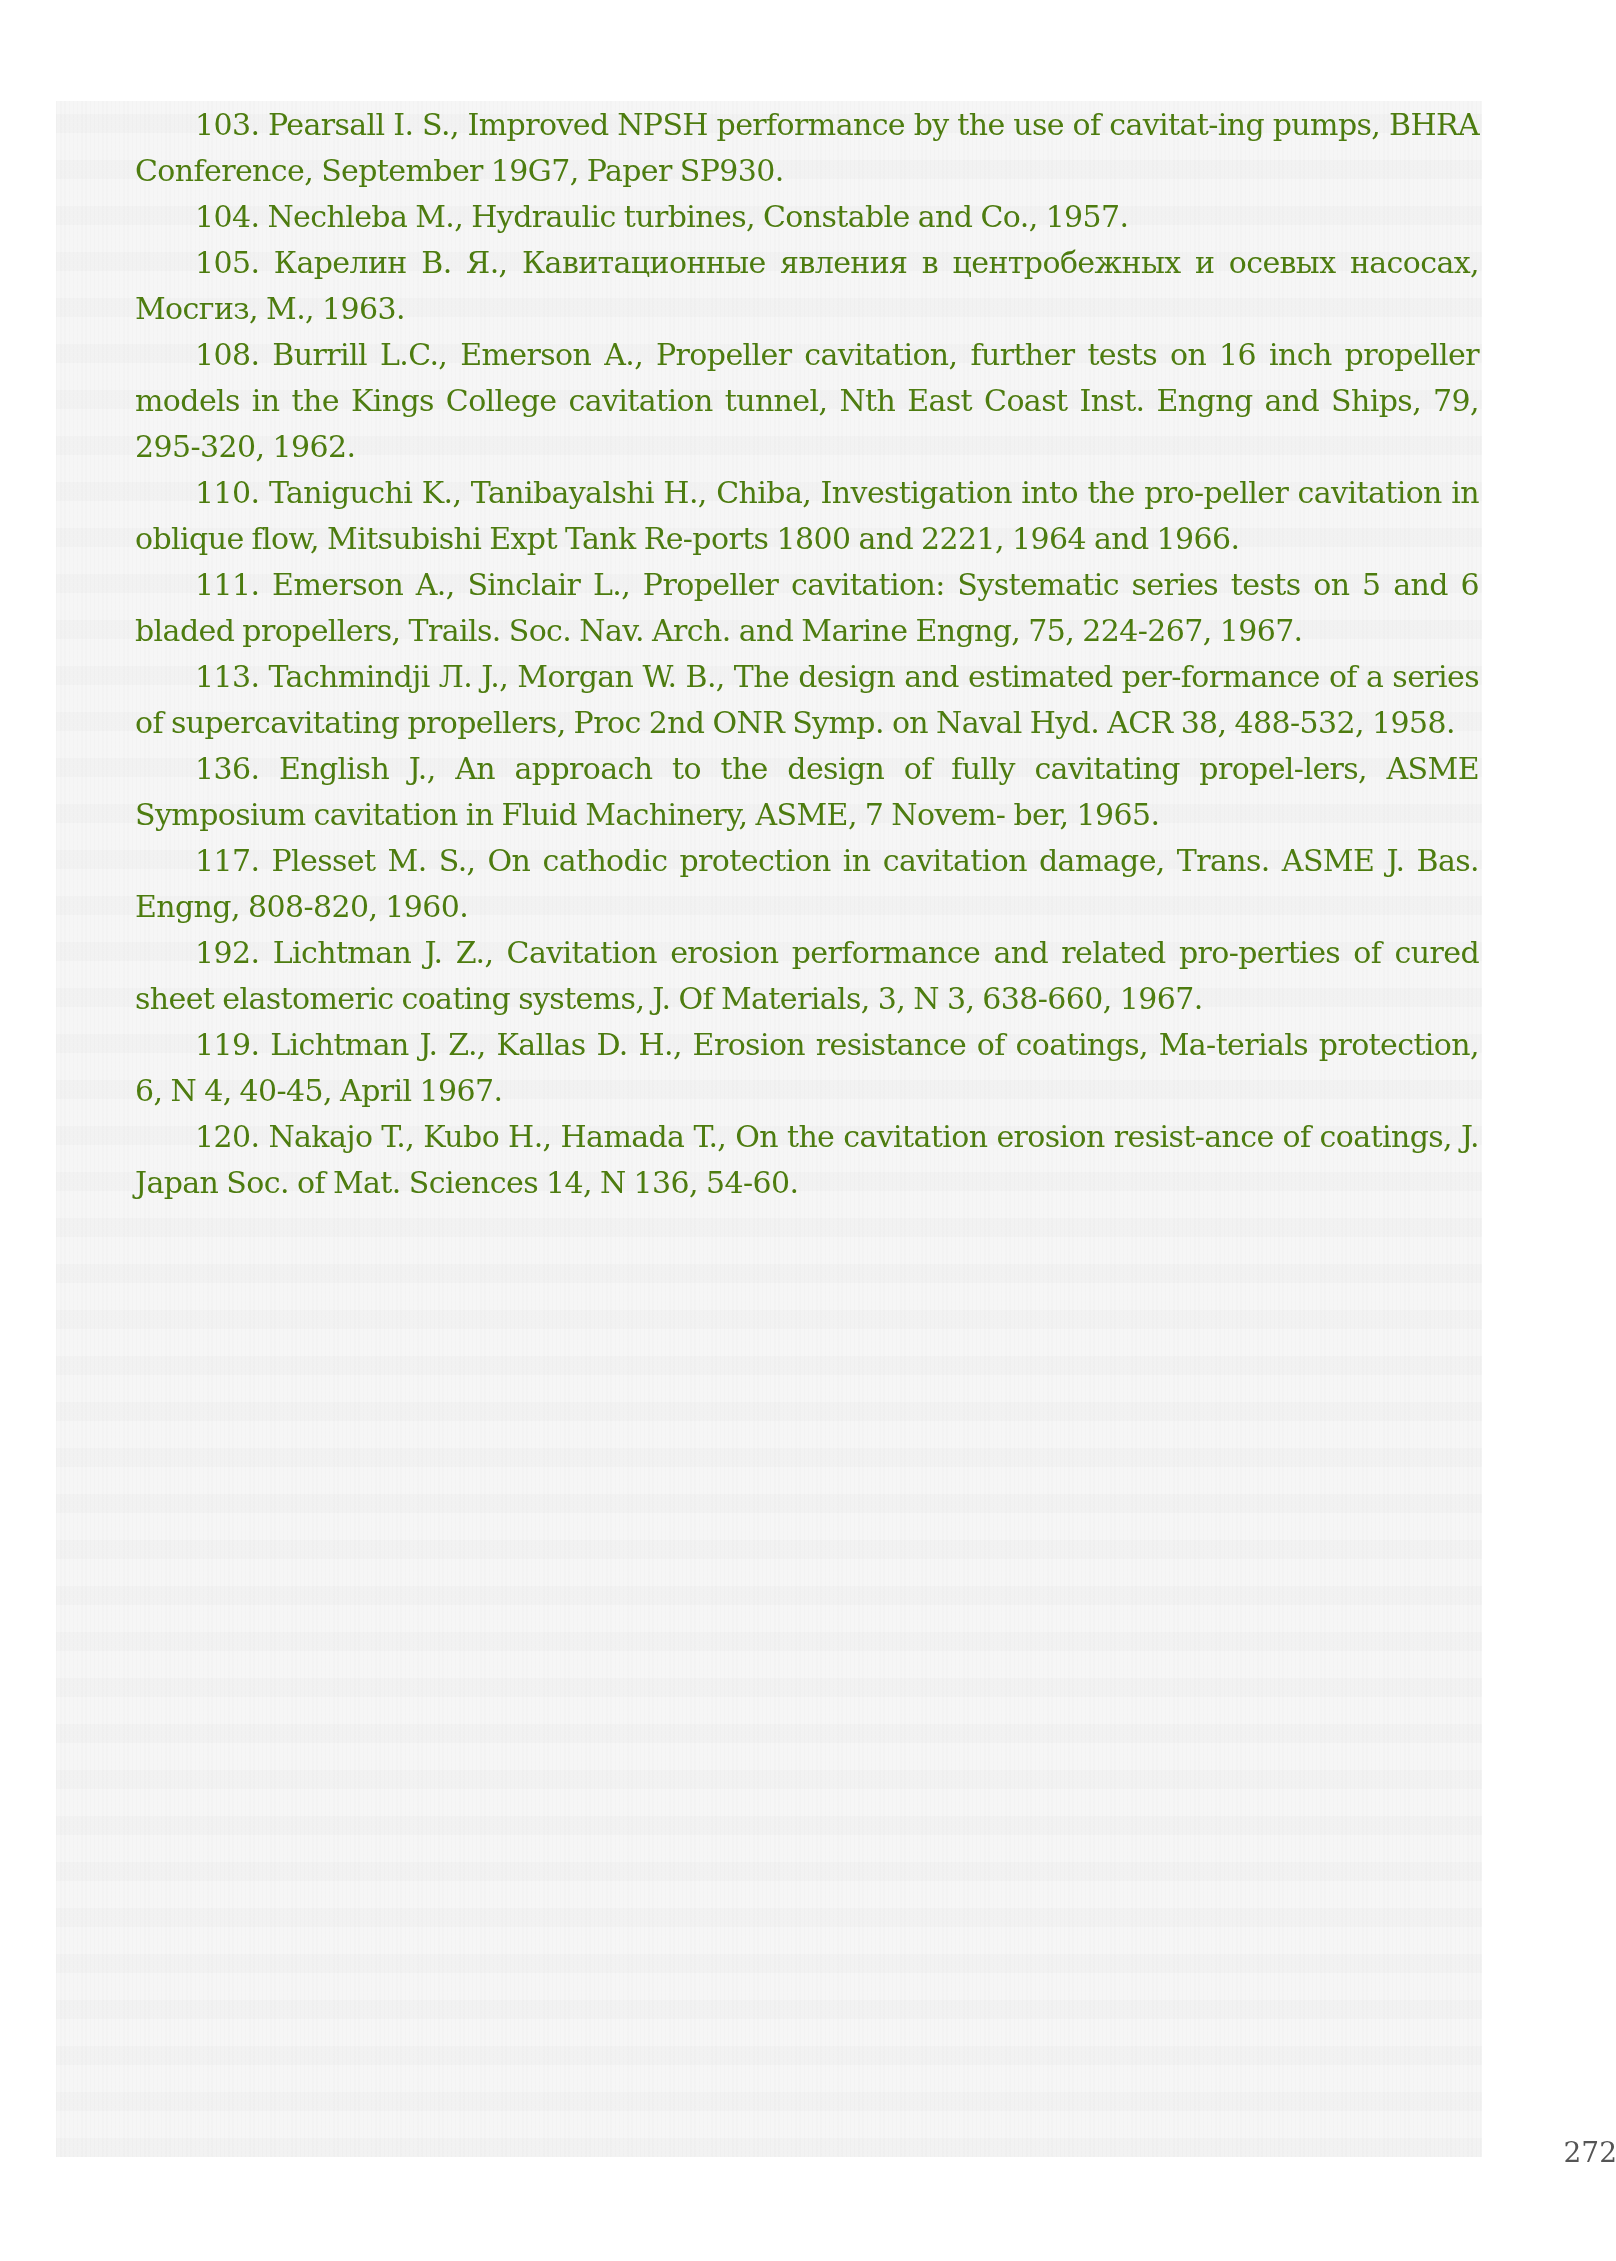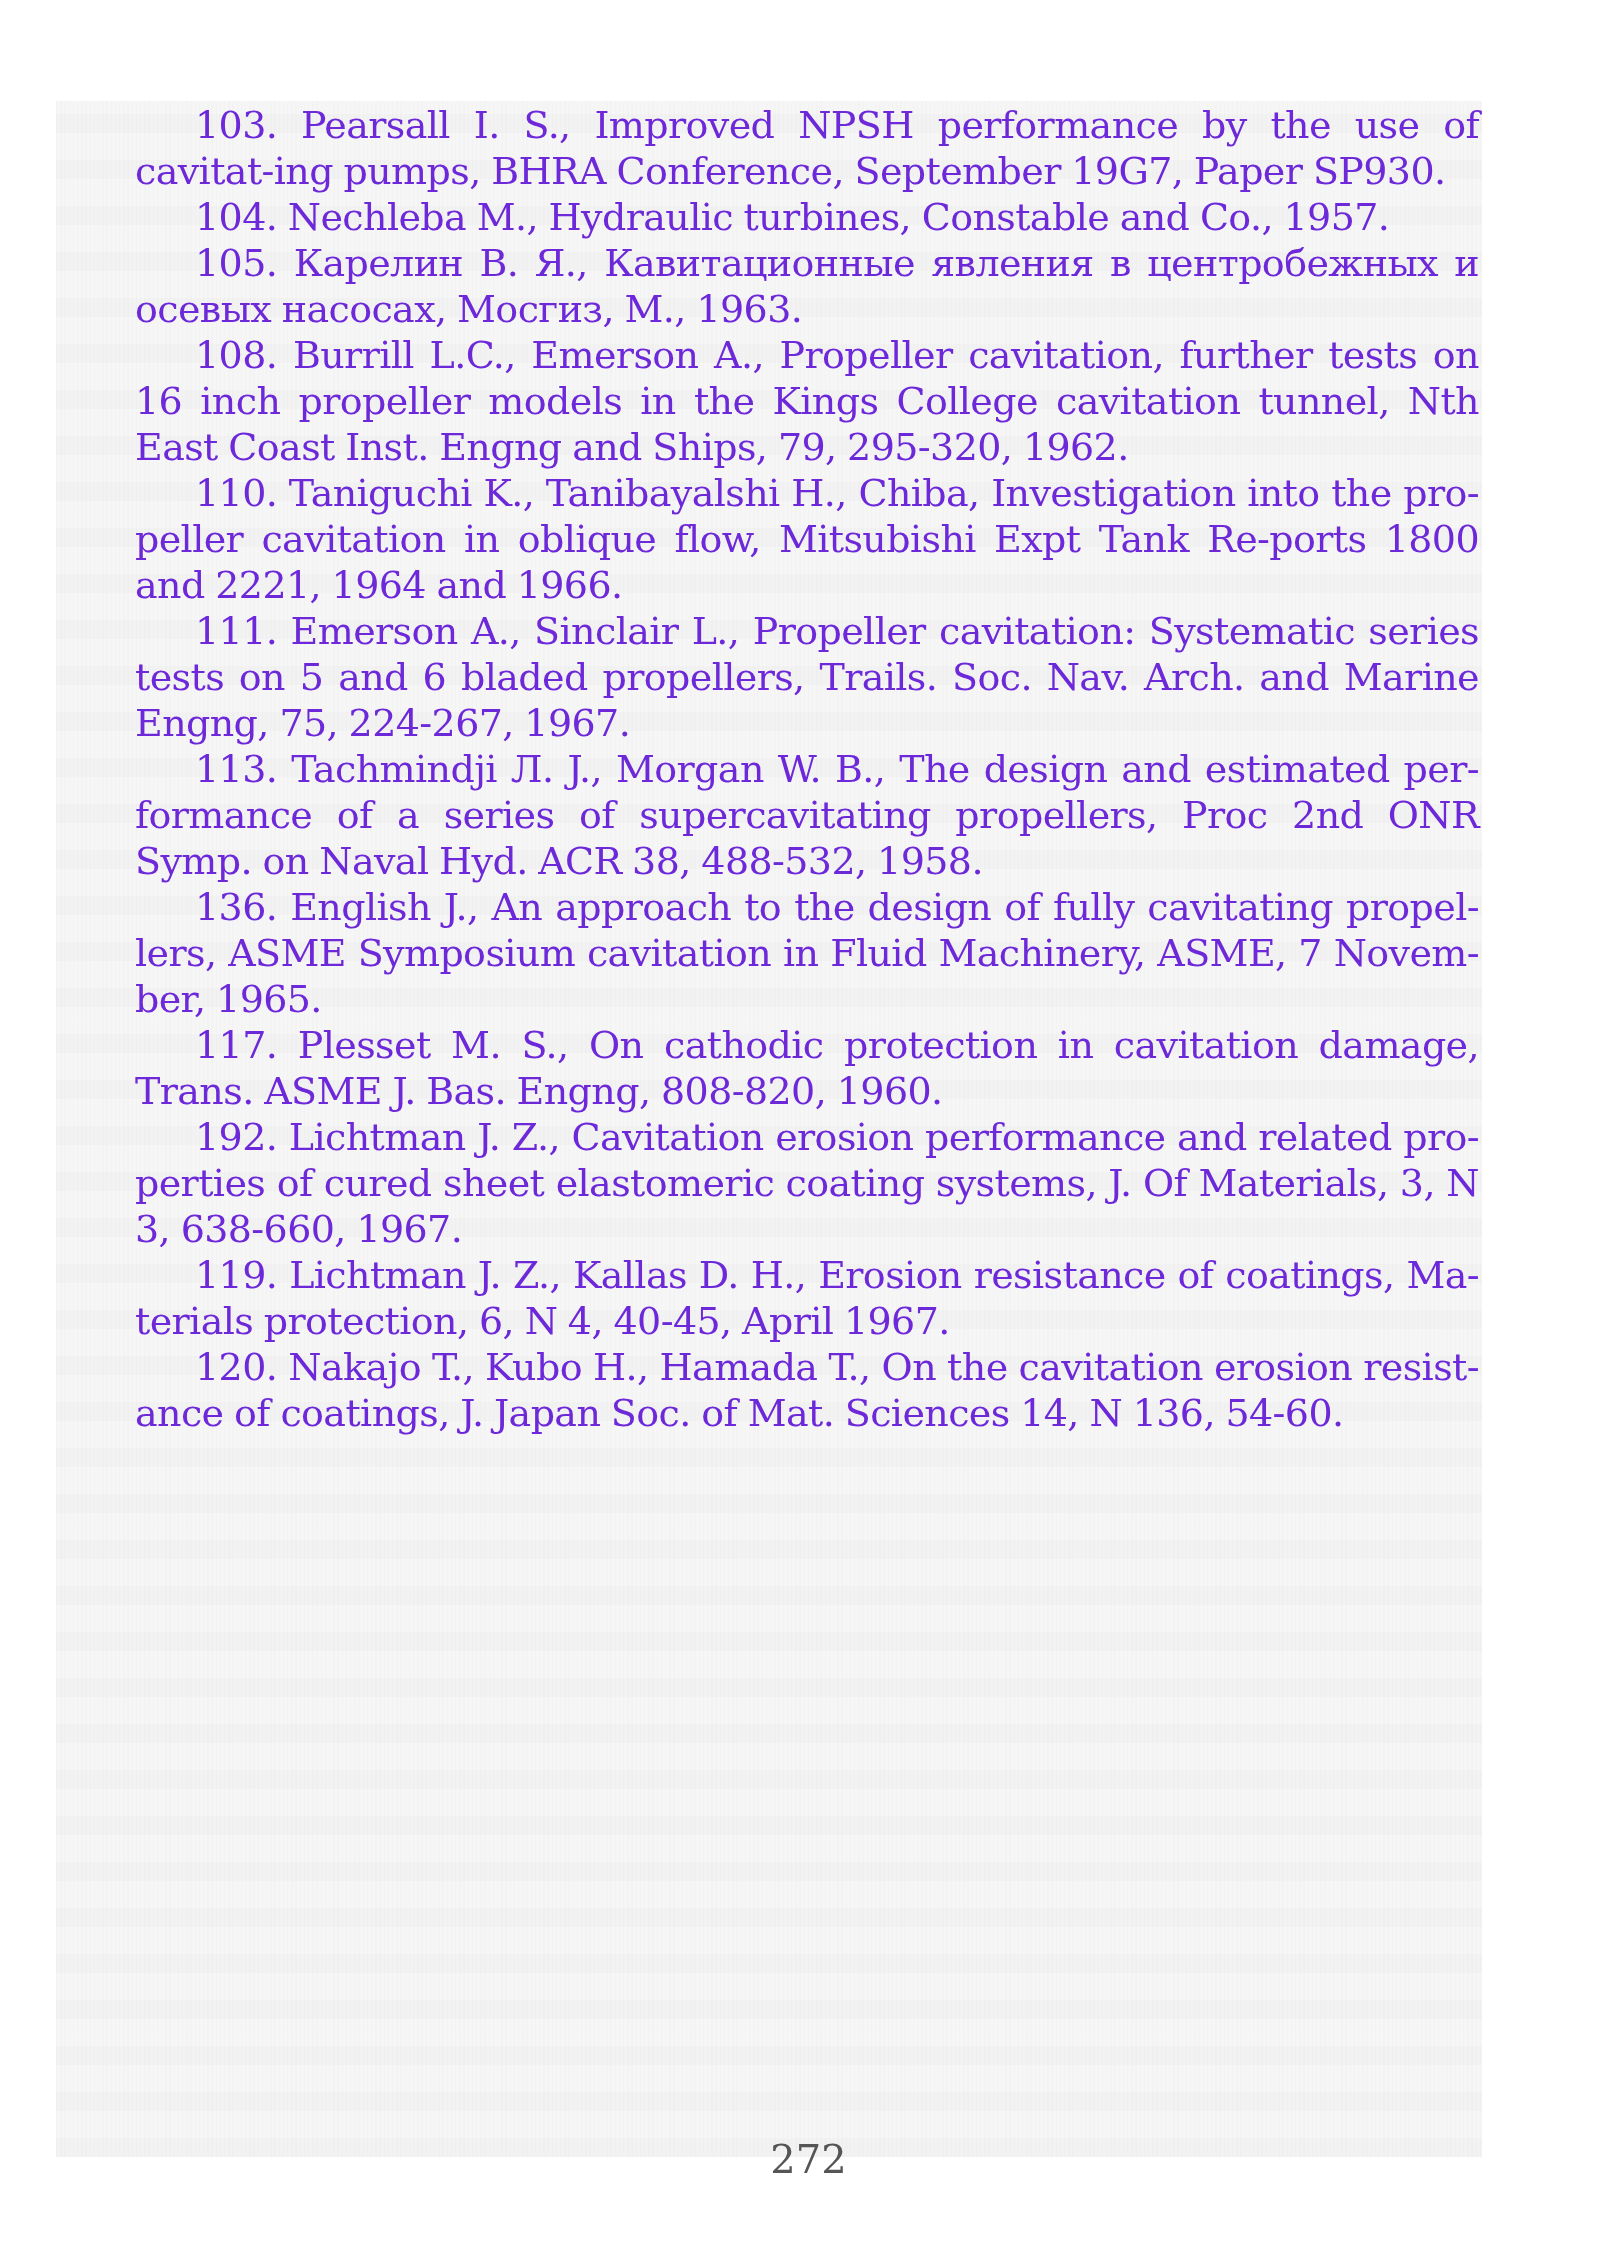--- a/index.html
+++ b/index.html
@@ -20,41 +20,41 @@
     background-image:
       repeating-linear-gradient(90deg, rgba(0,0,0,0.012) 0 1.4px, rgba(0,0,0,0) 1.4px 4.2px),
       repeating-linear-gradient(0deg, rgba(0,0,0,0.015) 0 19px, rgba(0,0,0,0) 19px 46px);
   }
   .page {
     position: absolute;
     left: 135px;
     top: 102px;
     width: 1344px;
     font-family: "DejaVu Serif", "Liberation Serif", serif;
-    font-size: 38px;
+    font-size: 30px;
     line-height: 46px;
-    color: #6d28d9;
+    color: #4d7c0f;
     letter-spacing: -0.6px;
     word-spacing: -0.9px;
   }
   .ref {
     margin: 0;
     text-indent: 60px;
     text-align: justify;
     text-align-last: left;
     hyphens: manual;
   }
   .page-number {
     position: absolute;
     left: 0;
     width: 1617px;
     top: 2136px;
-    text-align: center;
+    text-align: right;
     font-family: "DejaVu Serif", "Liberation Serif", serif;
-    font-size: 40px;
+    font-size: 28px;
     color: #555555;
   }
 </style>
 </head>
 <body>
 
 <div class="scan"></div>
 
 <div class="page">
   <p class="ref"><span>103.</span> <span>Pearsall I. S., Improved NPSH performance by the use of cavitat-ing pumps, BHRA Conference, September 19G7, Paper SP930.</span></p>

